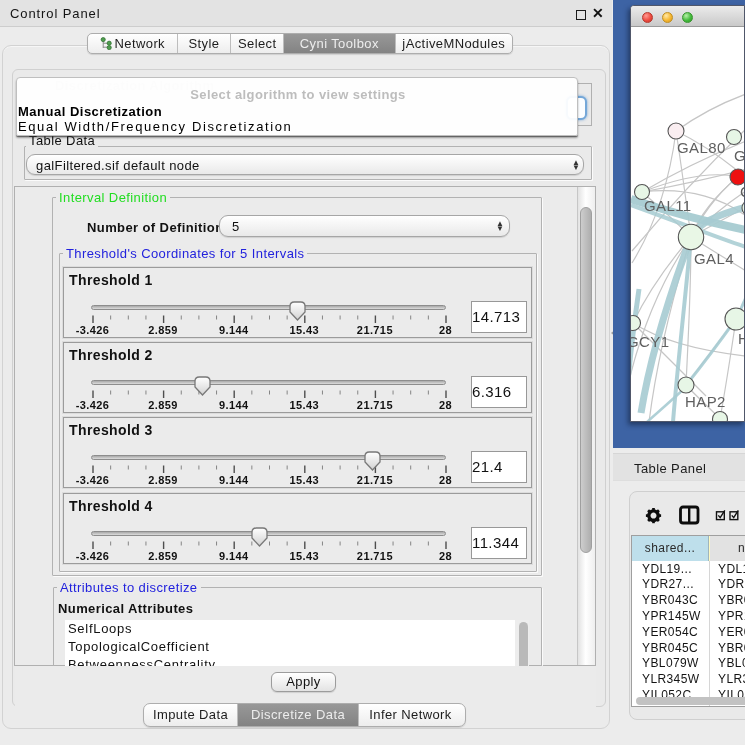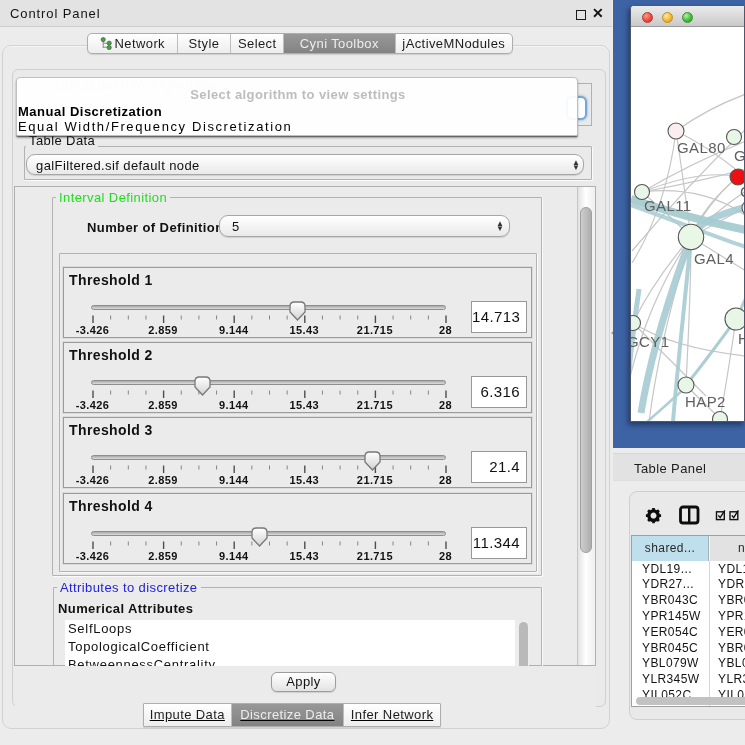--- a/index.html
+++ b/index.html
@@ -19,21 +19,21 @@
   border:1px solid #d2d2d2; border-radius:9px; box-shadow:inset 0 1px 0 #f6f6f6; }
 
 .seg { display:flex; border:1px solid #adadad; border-radius:5px; overflow:hidden;
   background:linear-gradient(#ffffff,#ededed); font-size:13px;
   box-shadow:0 1px 1px rgba(0,0,0,0.12); }
 .seg div { text-align:center; color:#1c1c1c; border-right:1px solid #bdbdbd; }
 .seg div:last-child { border-right:none; }
 .seg .sel { background:linear-gradient(#989898,#838383); color:#ededed; }
 #toptabs { left:87px; top:33px; width:426px; height:21px; }
 #toptabs div { line-height:20px; }
-#bottabs { left:143px; top:703px; width:298px; height:24px; border-radius:1px;text-decoration:underline; }
+#bottabs { left:143px; top:703px; width:323px; height:24px; border-radius:7px; }
 #bottabs div { line-height:22px; }
 
 #innerpanel { left:12px; top:69px; width:594px; height:638px; background:#eaeaea;
   border:1px solid #d0d0d0; border-radius:6px; }
 
 .fs { position:absolute; border:1px solid #b2b2b2; border-radius:1px;
   box-shadow:inset 0 0 0 0 #fff, 1px 1px 0 rgba(255,255,255,0.8); }
 .fslabel { position:absolute; font-size:13px; background:#eaeaea; padding:0 3px; }
 
 .combo { position:absolute; background:linear-gradient(#ffffff,#e9e9e9);
@@ -48,21 +48,21 @@
   box-shadow:0 2px 2px rgba(0,0,0,0.35), 0 1px 0 rgba(80,80,80,0.55); }
 
 .thr { position:absolute; left:63px; width:469px; height:71px; background:#ebebeb;
   border:1px solid #9b9b9b; box-shadow:0 0 0 1px #dcdcdc; }
 .thr .tt { position:absolute; left:5px; top:4px; font-size:14px; font-weight:bold; color:#111; }
 .thr .track { position:absolute; left:27px; top:37px; width:355px; height:5px;
   border:1px solid #8d8d8d; border-radius:3px;
   background:linear-gradient(#a8a8a8,#dcdcdc); }
 .thr .vbox { position:absolute; left:407px; top:33px; width:56px; height:32px;
   background:#fff; border:1px solid #989898; font-size:15px; color:#111;
-  text-align:right; line-height:30px; padding-right:6px; }
+  text-align:left; line-height:30px; padding-right:6px; }
 .thr .lbl { position:absolute; top:56px; width:60px; margin-left:-30px;
   text-align:center; font-size:11px; font-weight:bold; color:#111; }
 .thumb { position:absolute; top:33px; margin-left:-8.5px; }
 
 #numlist { left:65px; top:620px; width:450px; height:46px; background:#fff;
   font-size:13px; color:#111; overflow:hidden; }
 #numlist div { padding-left:3px; height:18px; line-height:18px; letter-spacing:0.7px; }
 
 #applybtn { left:271px; top:672px; width:65px; height:20px;
   background:linear-gradient(#ffffff,#e3e3e3); border:1px solid #9c9c9c;
@@ -142,20 +142,21 @@
   <div class="fs" style="left:52px;top:197px;width:490px;height:379px;background:#ebebeb;"></div>
   <div class="fslabel" style="left:56px;top:190px;color:#21dd21;background:#ebebeb;text-align:center;">Interval Definition</div>
 
   <div class="abs" style="left:87px;top:220px;font-size:13px;font-weight:bold;color:#111;">Number of Definition</div>
   <div class="combo" style="left:219px;top:215px;width:291px;height:22px;">
     <span class="cv" style="left:12px;line-height:22px;">5</span>
     <span class="spin" style="left:276px;top:5px;">▲<br>▼</span>
   </div>
 
   <div class="fs" style="left:59px;top:253px;width:478px;height:319px;"></div>
+  <div class="fslabel" style="left:63px;top:246px;color:#2222dd;background:#ebebeb;">Threshold's Coordinates for 5 Intervals</div>
 
   <div id="thrwrap">
       <div class="thr" style="top:267px;">
         <div class="tt">Threshold 1</div>
         <div class="track"></div>
         <svg style="position:absolute;left:28px;top:47px;" width="356" height="9" viewBox="0 0 356 9">
           <line x1="1" y1="0.5" x2="1" y2="8" stroke="#4e4e4e" stroke-width="1.4"></line>
           <line x1="18.65" y1="0.5" x2="18.65" y2="4.5" stroke="#858585" stroke-width="1"></line>
           <line x1="36.3" y1="0.5" x2="36.3" y2="4.5" stroke="#858585" stroke-width="1"></line>
           <line x1="53.949999999999996" y1="0.5" x2="53.949999999999996" y2="4.5" stroke="#858585" stroke-width="1"></line>

